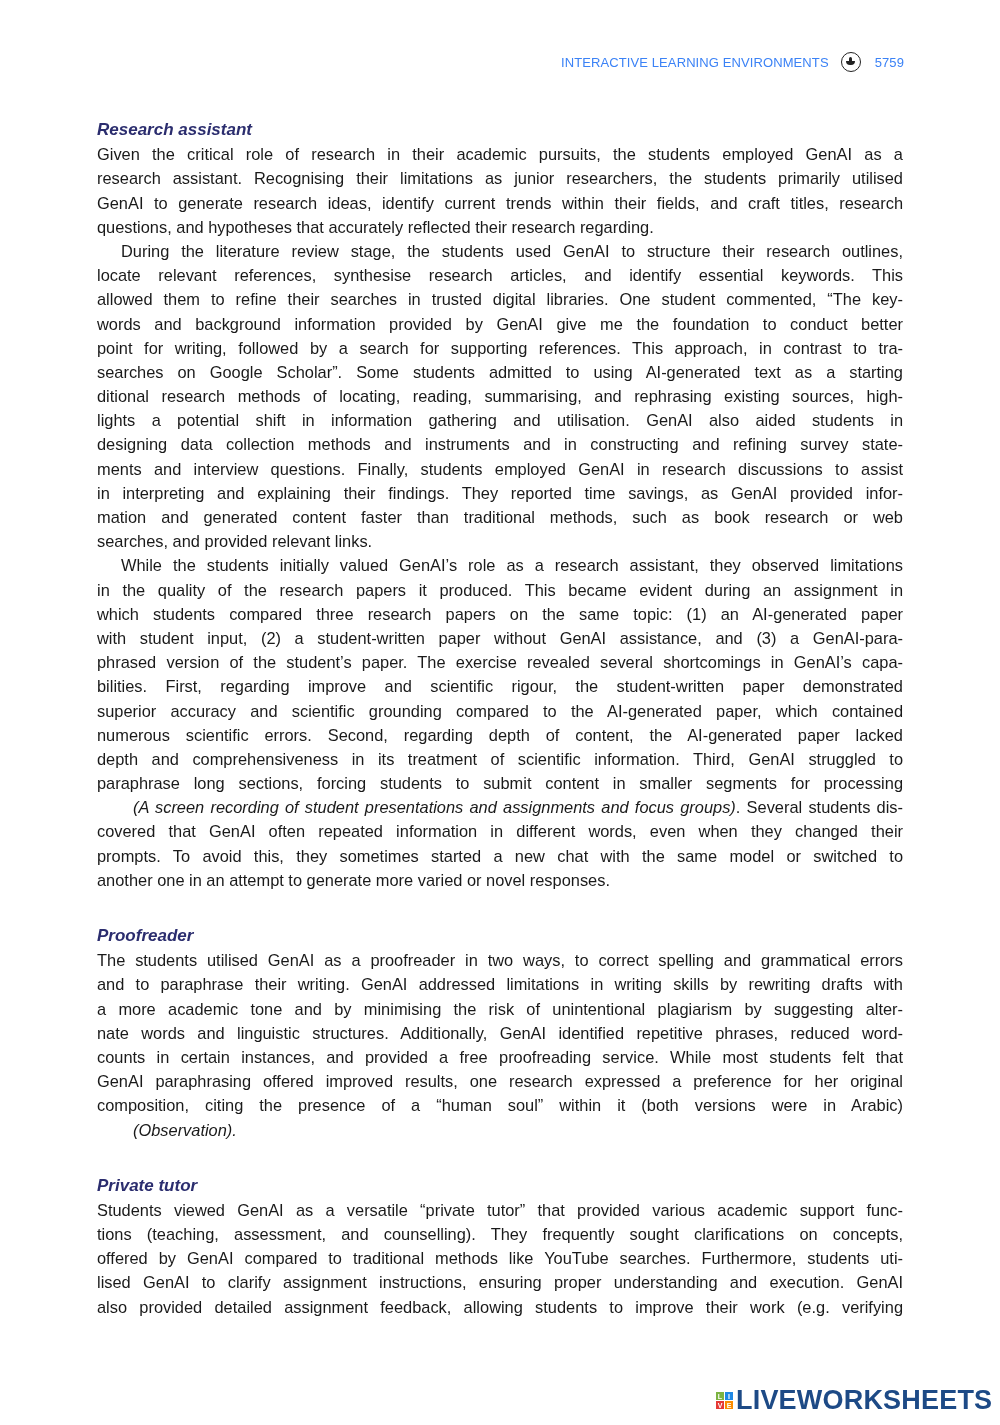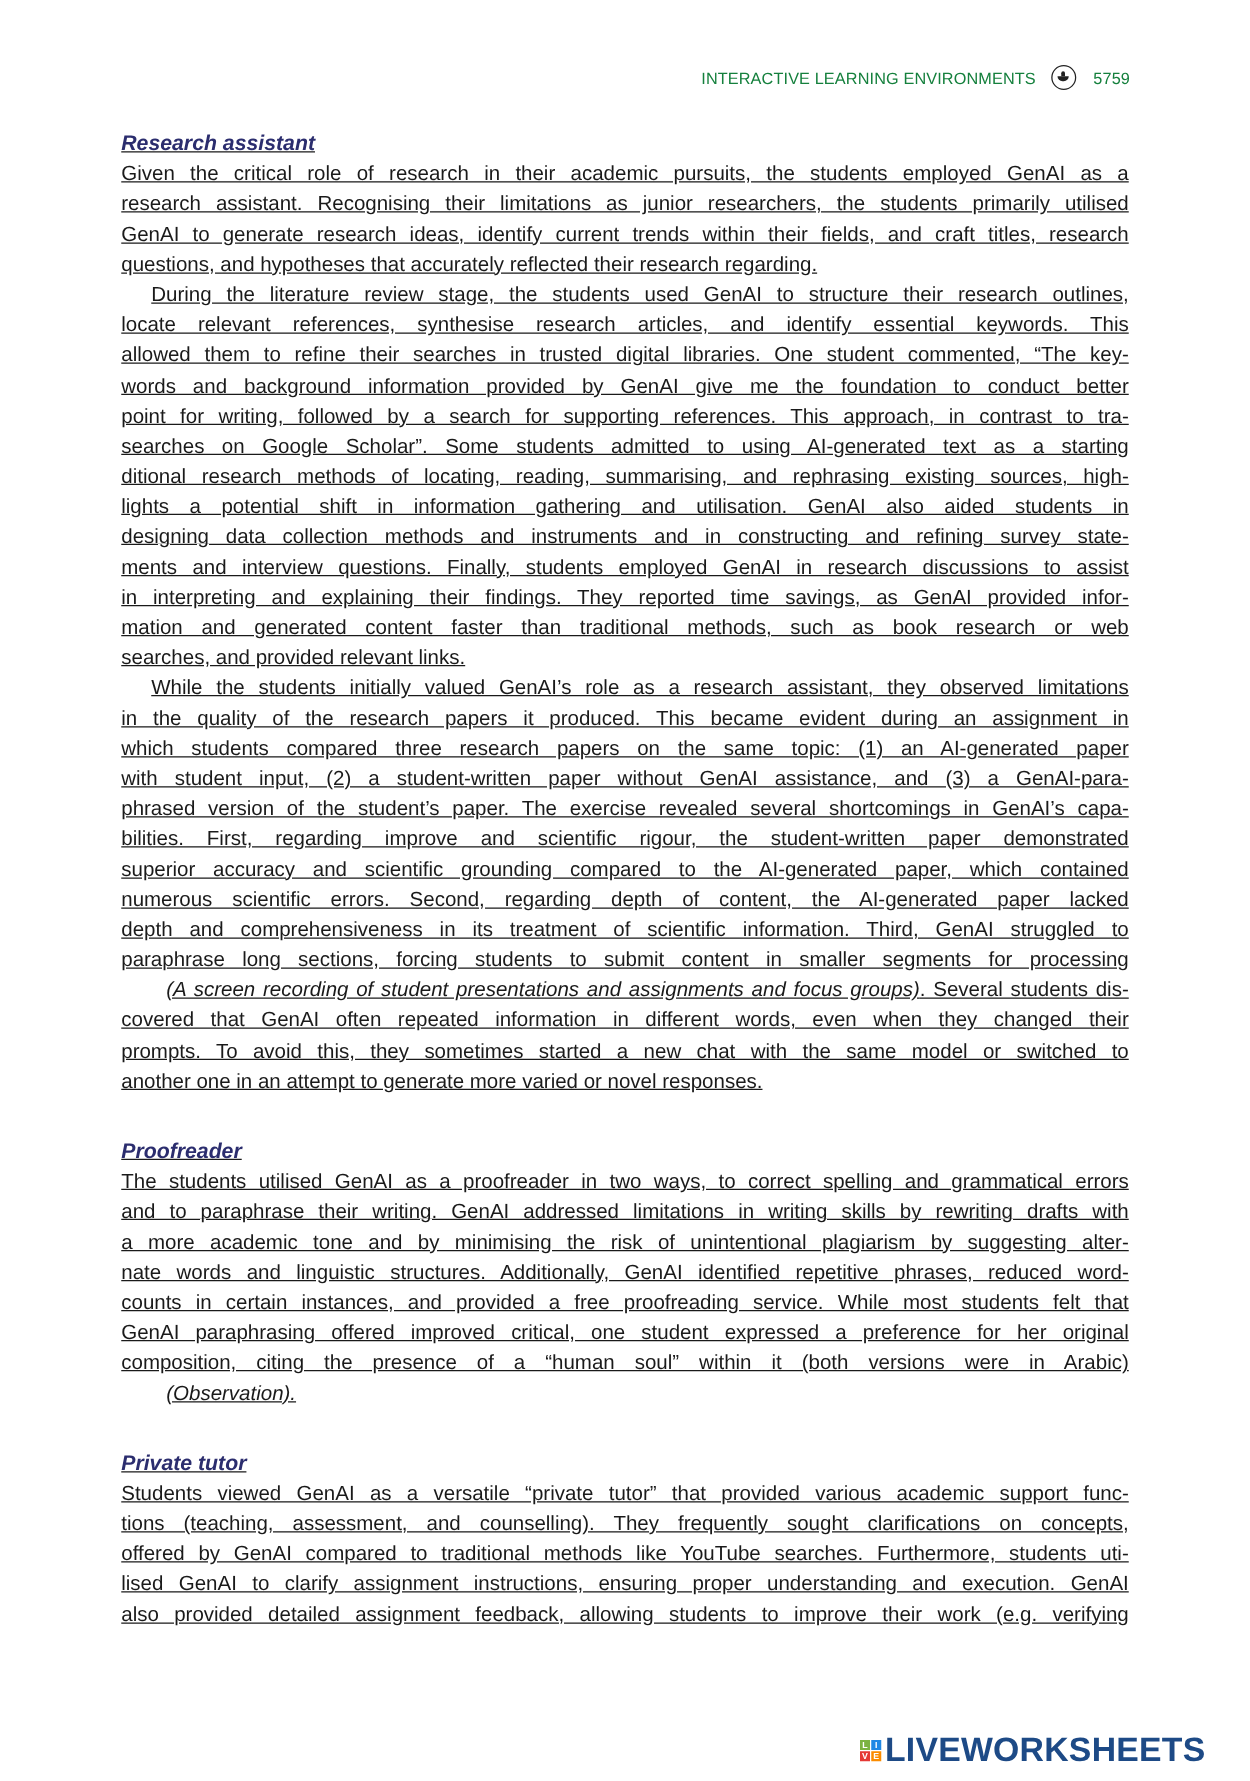--- a/index.html
+++ b/index.html
@@ -1,29 +1,29 @@
 <!DOCTYPE html>
 <html><head>
 <meta charset="utf-8">
 <style>
   html, body { margin: 0; padding: 0; background: #ffffff; }
   body { width: 1000px; height: 1425px; position: relative; overflow: hidden; font-family: "Liberation Sans", "DejaVu Sans", sans-serif; color: #1a1a1a; }
-  .header { position: absolute; top: 52px; right: 96px; display: flex; align-items: center; font-size: 13px; color: #15803d; letter-spacing: 0.1px; }
+  .header { position: absolute; top: 52px; right: 96px; display: flex; align-items: center; font-size: 13px; color: #3b82f6; letter-spacing: 0.1px; }
   .header .journal { margin-right: 12px; }
   .header .logo { width: 20px; height: 20px; border: 1.5px solid #222; border-radius: 50%; position: relative; margin-right: 14px; box-sizing: border-box; }
   .header .logo::before { content: ""; position: absolute; left: 4px; top: 8px; width: 9px; height: 4px; background: #222; border-radius: 0 0 5px 5px; }
   .header .logo::after { content: ""; position: absolute; left: 7px; top: 4px; width: 3px; height: 4px; background: #222; border-radius: 2px 2px 0 0; }
-  .content { position: absolute; left: 97px; top: 103px; width: 806px; text-decoration: underline; }
+  .content { position: absolute; left: 97px; top: 118px; width: 806px; }
   .section-title { font-style: italic; font-weight: bold; color: #2b2d6e; font-size: 17px; line-height: 24.2px; height: 24.2px; }
   .line { font-size: 16.4px; line-height: 24.2px; height: 24.2px; text-align: justify; text-align-last: justify; white-space: nowrap; overflow: visible; }
   .line.last { text-align-last: left; }
   .line.indent { text-indent: 24px; }
   .gap-sec { height: 32px; }
   em { font-style: italic; margin-left: 36px; }
-  .watermark { position: absolute; left: 688px; top: 1385px; display: flex; align-items: center; }
+  .watermark { position: absolute; left: 716px; top: 1385px; display: flex; align-items: center; }
   .wm-grid { display: grid; grid-template-columns: 8px 8px; grid-template-rows: 8px 8px; gap: 1px; margin-right: 3px; }
   .wm-grid span { font-size: 7px; font-weight: bold; color: #fff; display: flex; align-items: center; justify-content: center; font-family: "Liberation Sans", sans-serif; }
   .wm-text { font-family: "Liberation Sans", sans-serif; font-weight: bold; font-size: 27px; color: #1d4a86; letter-spacing: 0.2px; }
 </style>
 </head>
 <body>
 
 <div class="header">
   <span class="journal">INTERACTIVE LEARNING ENVIRONMENTS</span>
   <span class="logo"></span>
@@ -69,21 +69,21 @@
 
   <div class="gap-sec"></div>
 
   <div class="section-title" style="color: rgb(43, 45, 110);">Proofreader</div>
   <div>
     <div class="line">The students utilised GenAI as a proofreader in two ways, to correct spelling and grammatical errors</div>
     <div class="line">and to paraphrase their writing. GenAI addressed limitations in writing skills by rewriting drafts with</div>
     <div class="line">a more academic tone and by minimising the risk of unintentional plagiarism by suggesting alter-</div>
     <div class="line">nate words and linguistic structures. Additionally, GenAI identified repetitive phrases, reduced word-</div>
     <div class="line">counts in certain instances, and provided a free proofreading service. While most students felt that</div>
-    <div class="line">GenAI paraphrasing offered improved critical, one student expressed a preference for her original</div>
+    <div class="line">GenAI paraphrasing offered improved results, one research expressed a preference for her original</div>
     <div class="line">composition, citing the presence of a “human soul” within it (both versions were in Arabic)</div>
     <div class="line last"><em>(Observation).</em></div>
   </div>
 
   <div class="gap-sec"></div>
 
   <div class="section-title" style="color: rgb(43, 45, 110);">Private tutor</div>
   <div>
     <div class="line">Students viewed GenAI as a versatile “private tutor” that provided various academic support func-</div>
     <div class="line">tions (teaching, assessment, and counselling). They frequently sought clarifications on concepts,</div>

